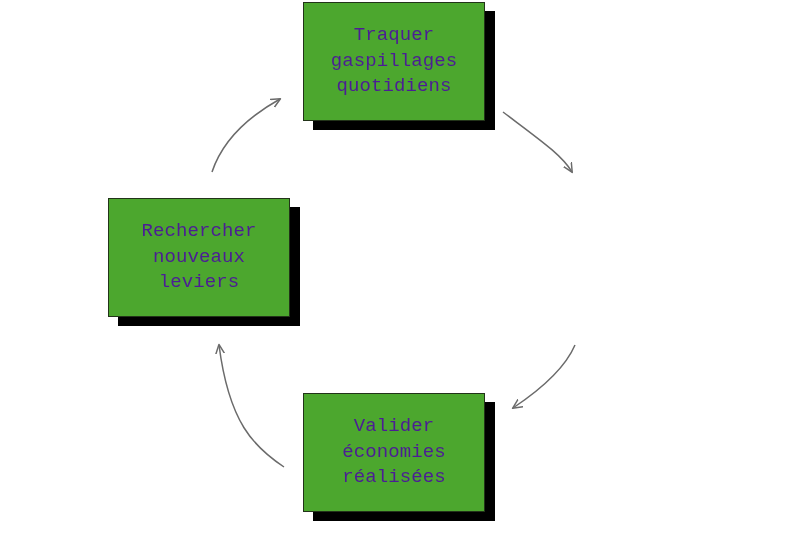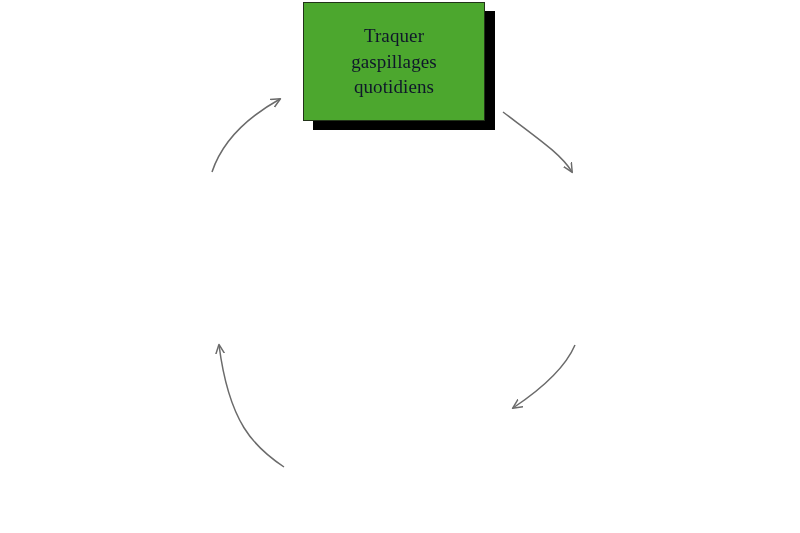--- a/index.html
+++ b/index.html
@@ -33,22 +33,22 @@
     box-sizing: border-box;
     background: #4ca72e;
     border: 1px solid #223319;
     box-shadow: 10px 9px 0 0 #000000;
     display: flex;
     align-items: center;
     justify-content: center;
     text-align: center;
   }
   .node-label {
-    color: #0f172a;
-    font-family: Liberation Serif, serif;
+    color: #4c1d95;
+    font-family: Liberation Mono, monospace;
     font-size: 19px;
     line-height: 1.35;
     letter-spacing: 0.1px;
     white-space: pre-line;
     padding: 0 10px;
   }
   
   #node-top    { left: 303px; top: 2px;   width: 182px; height: 119px; }
   #node-right  { left: 497px; top: 199px; width: 182px; height: 119px; }
   #node-bottom { left: 303px; top: 393px; width: 182px; height: 119px; }
@@ -75,15 +75,24 @@
     <path d="M 212 172 C 222 142, 246 118, 280 99" fill="none" stroke="#6b6b6b" stroke-width="1.5" marker-end="url(#ah)"></path>
   </svg>
 
   <div id="node-top" class="node">
     <span class="node-label">Traquer
 gaspillages
 quotidiens</span>
   </div>
 
 
+  <div id="node-bottom" class="node">
+    <span class="node-label">Valider
+économies
+réalisées</span>
+  </div>
 
+  <div id="node-left" class="node">
+    <span class="node-label">Rechercher
+nouveaux leviers</span>
+  </div>
 
 </div>
 
 </body></html>

